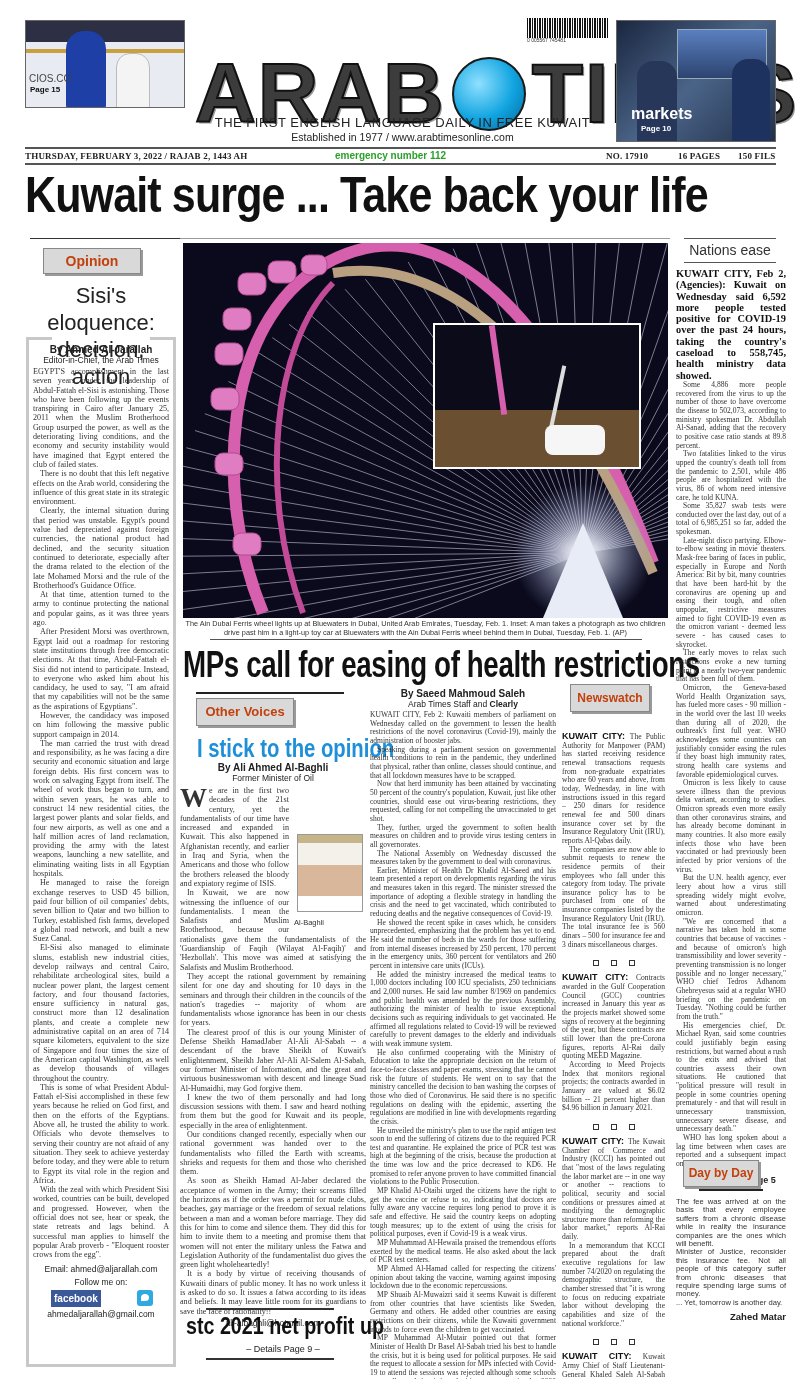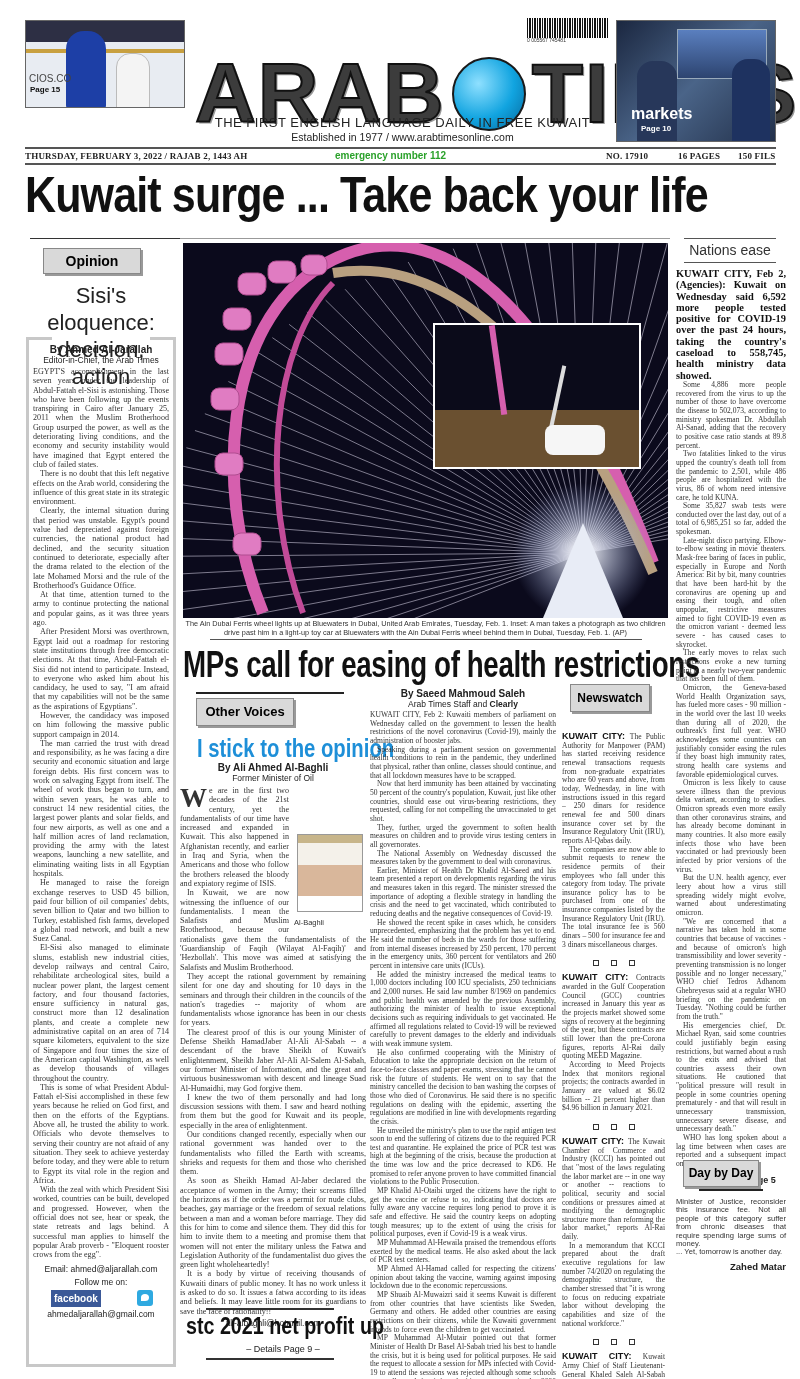--- a/index.html
+++ b/index.html
@@ -12,21 +12,21 @@
 .body-text p{text-indent:7px}
 
 .photo{background:#334;border:1px solid #666;overflow:hidden}
 .hockey{left:25px;top:20px;width:160px;height:88px;background:linear-gradient(180deg,#2d2f44 0 25%,#e8ecf2 25% 100%)}
 .markets{left:616px;top:20px;width:160px;height:122px;background:linear-gradient(135deg,#1b2740,#4a6488 50%,#22304a)}
 .logo-word{font-family:"Liberation Sans",sans-serif;font-weight:bold;font-size:84px;letter-spacing:2px;color:#3c3c3c;-webkit-text-stroke:2px #111;text-shadow:2px 2px 0 #999}
 .globe{width:74px;height:74px;border-radius:50%;background:radial-gradient(circle at 35% 35%,#8fe0ff,#11a4e0 55%,#06669a);border:2px solid #1a1a1a}
 .rule{background:#555;height:2px}
 .dateline{font-size:9px;font-weight:bold;letter-spacing:.2px}
 .section-box{background:#d9d9d9;border:1px solid #888;box-shadow:2px 2px 0 #999}
-.section-box span{color:#000000;font-family:"Liberation Sans",sans-serif;font-weight:bold;display:block;text-align:center}
+.section-box span{color:#c2410c;font-family:"Liberation Sans",sans-serif;font-weight:bold;display:block;text-align:center}
 .byline{font-family:"Liberation Sans",sans-serif;font-weight:bold;font-size:10px;text-align:center}
 .subline{font-family:"Liberation Sans",sans-serif;font-size:8.5px;text-align:center}
 .ferris{left:183px;top:243px;width:485px;height:375px;background:#0b0a1c;overflow:hidden}
 .sq{display:inline-block;width:6px;height:6px;border:1px solid #333;margin:0 6px}
 </style>
 </head>
 <body>
 
 <div class="abs photo hockey">
   <div class="abs" style="left:0;top:28px;width:160px;height:4px;background:#c8a040"></div>
@@ -302,17 +302,18 @@
     </div>
   <div class="cond" style="font-size:9px;text-align:center;margin-top:6px;transform:none">Continued on Page 5</div>
   <div style="width:64px;height:2px;background:#222;margin:4px auto 0"></div>
 </div>
 
 <div class="abs section-box" style="left:683px;top:1160px;width:76px;height:27px">
   <span style="font-size:12px;line-height:25px">Day by Day</span>
 </div>
 <div class="abs" style="left:676px;top:1198px;width:110px">
   <div id="dbd-body" class="sans" style="font-size:7.6px;line-height:8.4px;text-align:justify;color:#333">
+      <p>The fee was arrived at on the basis that every employee suffers from a chronic disease while in reality the insurance companies are the ones which will benefit.</p>
       <p>Minister of Justice, reconsider this insurance fee. Not all people of this category suffer from chronic diseases that require spending large sums of money.</p>
       <p>... Yet, tomorrow is another day.</p>
     </div>
   <div class="cond" style="text-align:right;font-size:9.5px;margin-top:4px;transform:none">Zahed Matar</div>
 </div>
 
 </body></html>

